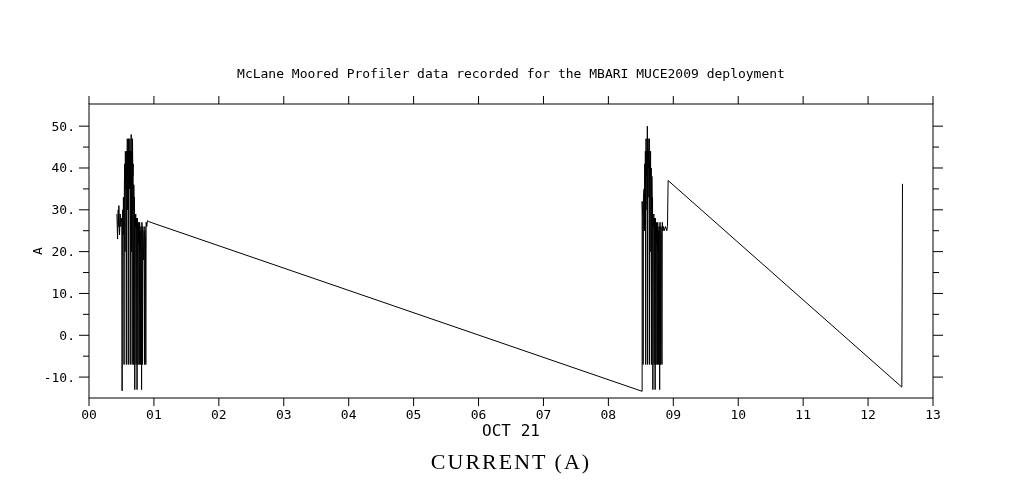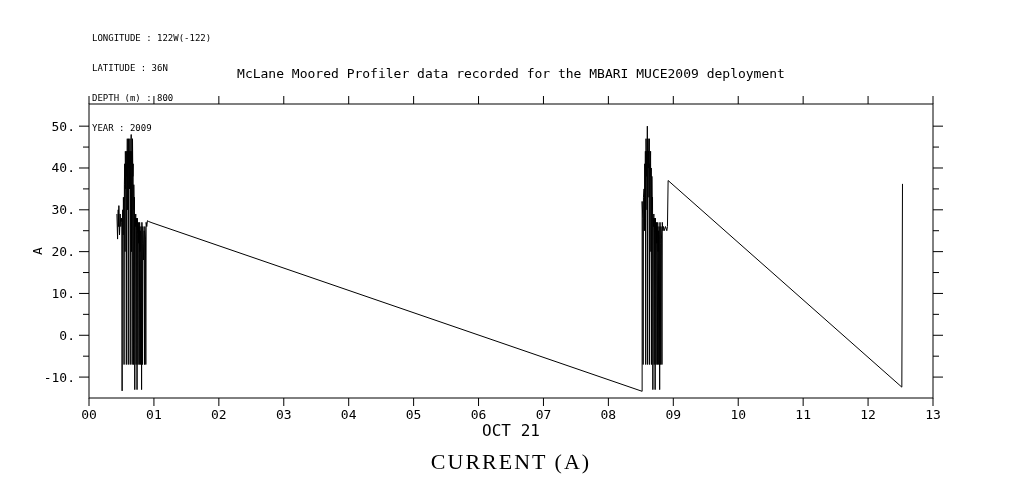--- a/index.html
+++ b/index.html
@@ -33,26 +33,20 @@
     font-family:"DejaVu Sans Mono", monospace;
     fill:#000000;
   }
   .plot-svg{position:absolute;left:0;top:0;}
 </style>
 </head>
 <body>
 
 <div class="canvas">
 
-  <div class="info-block">
-    <div>LONGITUDE : 122W(-122)</div>
-    <div>LATITUDE : 36N</div>
-    <div>DEPTH (m) : 800</div>
-    <div>YEAR : 2009</div>
-  </div>
 
   <div class="chart-title">McLane Moored Profiler data recorded for the MBARI MUCE2009 deployment</div>
 
   <svg id="plot" class="plot-svg" width="1009" height="504">
       <rect x="89" y="104" width="844" height="294" fill="none" stroke="#000" stroke-width="1"></rect>
       <line x1="89" y1="398" x2="89" y2="406" stroke="#000"></line>
       <line x1="89" y1="104" x2="89" y2="96" stroke="#000"></line>
       <text x="89" y="419" text-anchor="middle" font-size="13px">00</text>
       <line x1="153.9230769230769" y1="398" x2="153.9230769230769" y2="406" stroke="#000"></line>
       <line x1="153.9230769230769" y1="104" x2="153.9230769230769" y2="96" stroke="#000"></line>

